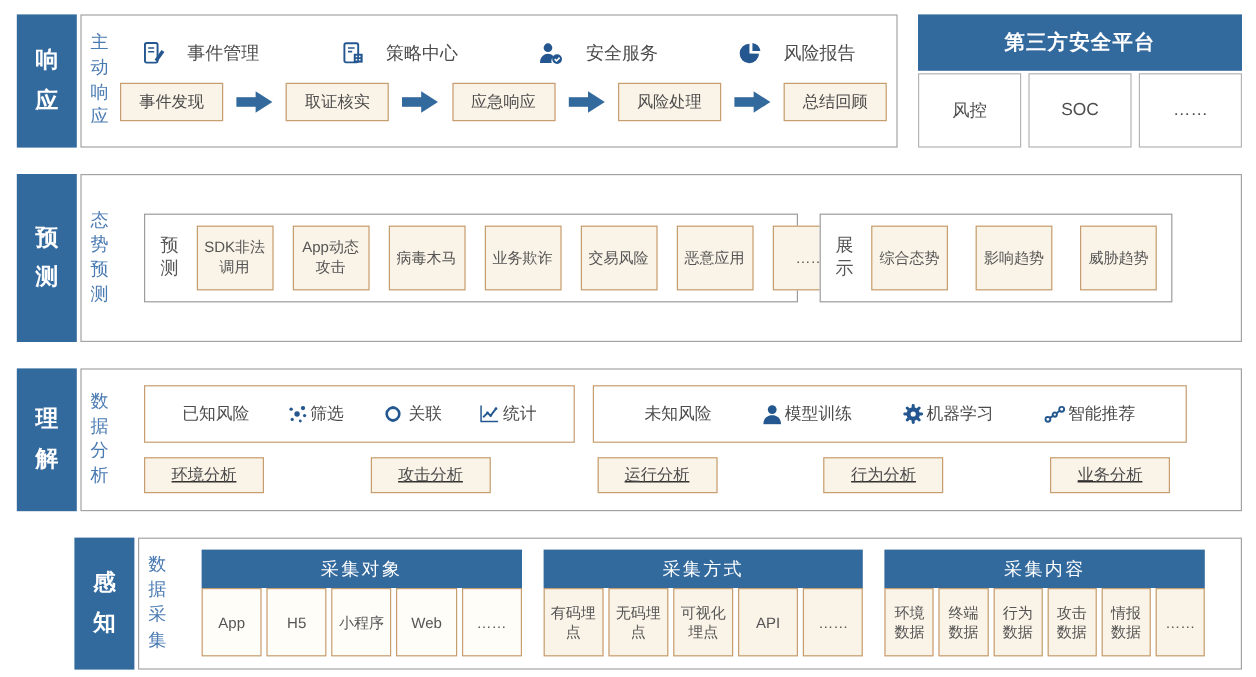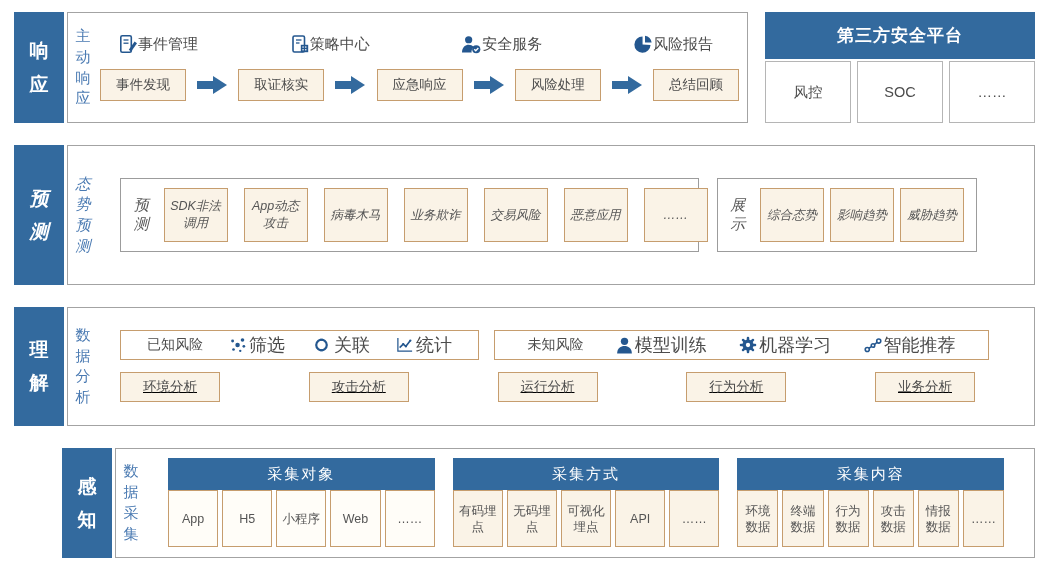--- a/index.html
+++ b/index.html
@@ -1,34 +1,34 @@
 <!DOCTYPE html>
 <html><head>
 <meta charset="utf-8">
 <style>
   html,body{margin:0;padding:0;background:#fff;}
   .diagram{position:relative;width:1047px;height:564px;box-sizing:border-box;
     padding:12px 12px 6px 14px;display:flex;flex-direction:column;gap:22px;
     font-family:"Liberation Sans","DejaVu Sans",sans-serif;overflow:hidden;background:#fff;}
   .row{display:flex;align-items:stretch;}
-  .row1{height:118px;} .row2{height:148px;font-style:italic;} .row3{height:126px;} .row4{height:117px;padding-left:48px;}
+  .row1{height:118px;} .row2{height:148px;} .row3{height:126px;} .row4{height:117px;padding-left:48px;}
 
   .tab{width:50px;flex:none;background:#336a9e;color:#fff;display:flex;align-items:center;justify-content:center;}
   .vtext{width:1.1em;word-break:break-all;text-align:center;}
   .tab .vtext{font-size:19px;font-weight:bold;line-height:1.75;}
 
   .panel{flex:1;min-width:0;border:1px solid #a3a3a3;margin-left:3px;display:flex;align-items:stretch;background:#fff;}
   .sub{width:30px;flex:none;display:flex;align-items:center;justify-content:center;color:#4a7ab2;}
   .sub .vtext{font-size:15px;line-height:1.38;}
   .content{flex:1;min-width:0;display:flex;}
 
   
   .r1-content{flex-direction:column;justify-content:center;gap:15px;padding:0 8px 0 2px;}
   .features{display:flex;justify-content:space-between;padding:0 26px 0 18px;}
-  .feature{display:flex;align-items:center;gap:0;font-size:15px;color:#4c4c4c;}
+  .feature{display:flex;align-items:center;gap:18px;font-size:15px;color:#4c4c4c;}
   .flow{display:flex;align-items:center;justify-content:space-between;}
   .step{width:84px;height:30px;flex:none;background:#faf3e7;border:1px solid #c69d6e;
     display:flex;align-items:center;justify-content:center;font-size:13.5px;color:#4c4c4c;}
   .arrow{width:30px;height:18px;flex:none;position:relative;}
   .arrow::before{content:"";position:absolute;left:0;top:5px;width:17px;height:8px;background:#336a9e;}
   .arrow::after{content:"";position:absolute;left:16px;top:0;width:0;height:0;
     border-left:14px solid #336a9e;border-top:9px solid transparent;border-bottom:9px solid transparent;}
 
   .third{width:270px;flex:none;margin-left:17px;display:flex;flex-direction:column;}
   .third-header{height:47px;flex:none;background:#336a9e;color:#fff;font-size:17px;font-weight:bold;
@@ -37,33 +37,33 @@
   .third-cell{flex:1;border:1px solid #b5b5b5;background:#fff;display:flex;align-items:center;justify-content:center;font-size:14.5px;color:#4c4c4c;}
 
   
   .r2-content{align-items:center;gap:18px;padding:0 57px 0 22px;}
   .gbox{border:1px solid #9c9c9c;background:#fff;height:74px;box-sizing:border-box;
     display:flex;align-items:center;padding:0 12px;gap:14px;}
   .gbox-a{flex:1;min-width:0;}
   .glabel{color:#565656;flex:none;display:flex;align-items:center;}
   .glabel .vtext{font-size:15px;line-height:1.25;}
   .gcells{display:flex;gap:16px;flex:1;justify-content:space-between;}
-  .gcells-b{gap:6px;}
+  .gcells-b{gap:23px;}
   .cell{width:64px;height:54px;flex:none;box-sizing:border-box;background:#faf3e7;border:1px solid #c69d6e;
     display:flex;align-items:center;justify-content:center;text-align:center;
     font-size:12.5px;line-height:1.35;color:#555;padding:2px;word-break:break-all;}
 
   
   .r3-content{flex-direction:column;justify-content:center;gap:12px;padding:0 45px 0 22px;}
   .toolbars{display:flex;gap:15px;}
-  .toolbar{border:1px solid #c69d6e;background:#fff;height:30px;box-sizing:border-box;
+  .toolbar{border:1px solid #c69d6e;background:#fff;height:48px;box-sizing:border-box;
     display:flex;align-items:center;justify-content:space-evenly;min-width:0;}
   .tb1{flex:42;} .tb2{flex:58;}
   .tb-title{font-size:14px;color:#4c4c4c;}
-  .tool{display:flex;align-items:center;gap:2px;font-size:18px;color:#4c4c4c;}
+  .tool{display:flex;align-items:center;gap:2px;font-size:14px;color:#4c4c4c;}
   .analyses{display:flex;justify-content:space-between;padding-right:14px;text-decoration:underline;}
   .abox{width:98px;height:28px;flex:none;background:#faf3e7;border:1px solid #c69d6e;
     display:flex;align-items:center;justify-content:center;font-size:13.5px;color:#4c4c4c;}
 
   
   .r4-content{align-items:center;gap:18px;padding:0 30px 0 22px;}
   .cgroup{flex:1;min-width:0;display:flex;flex-direction:column;}
   .cheader{height:32px;flex:none;background:#336a9e;color:#fff;font-size:15px;letter-spacing:2px;
     display:flex;align-items:center;justify-content:center;}
   .ccells{display:flex;gap:4px;height:57px;}

